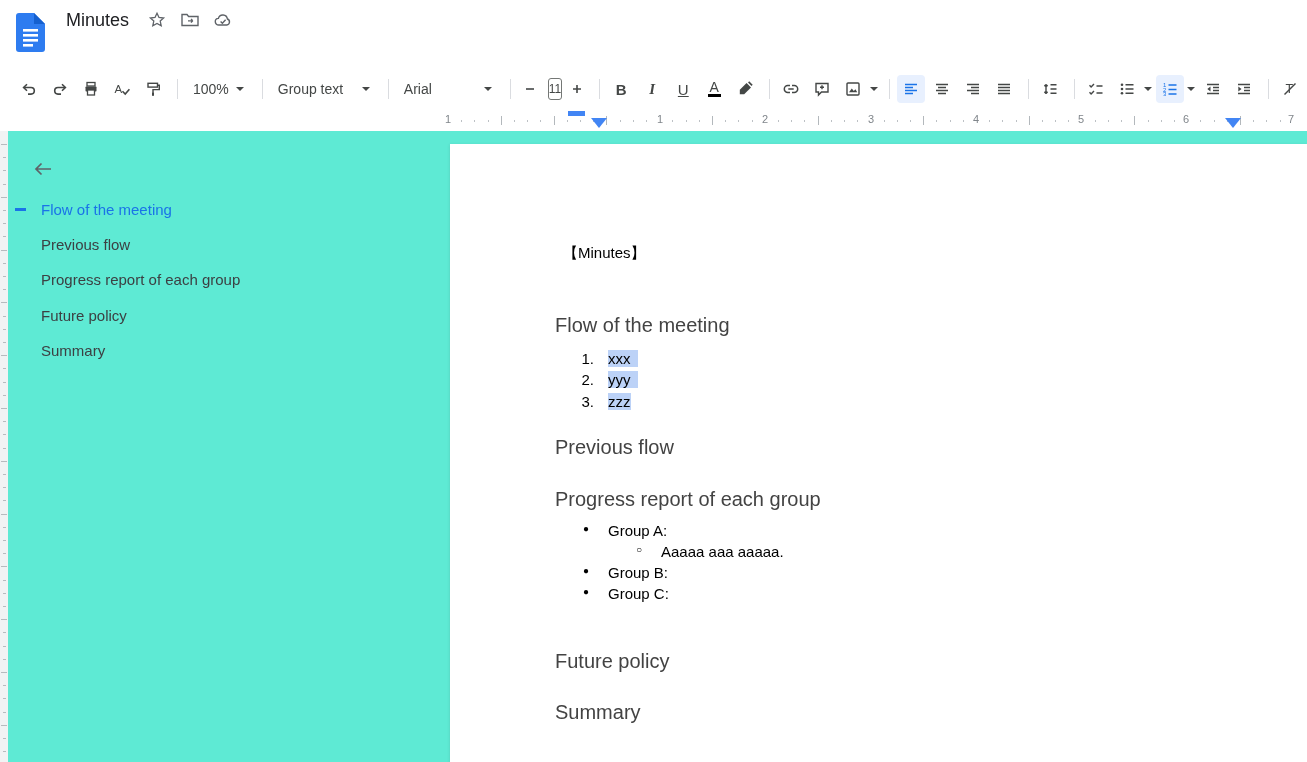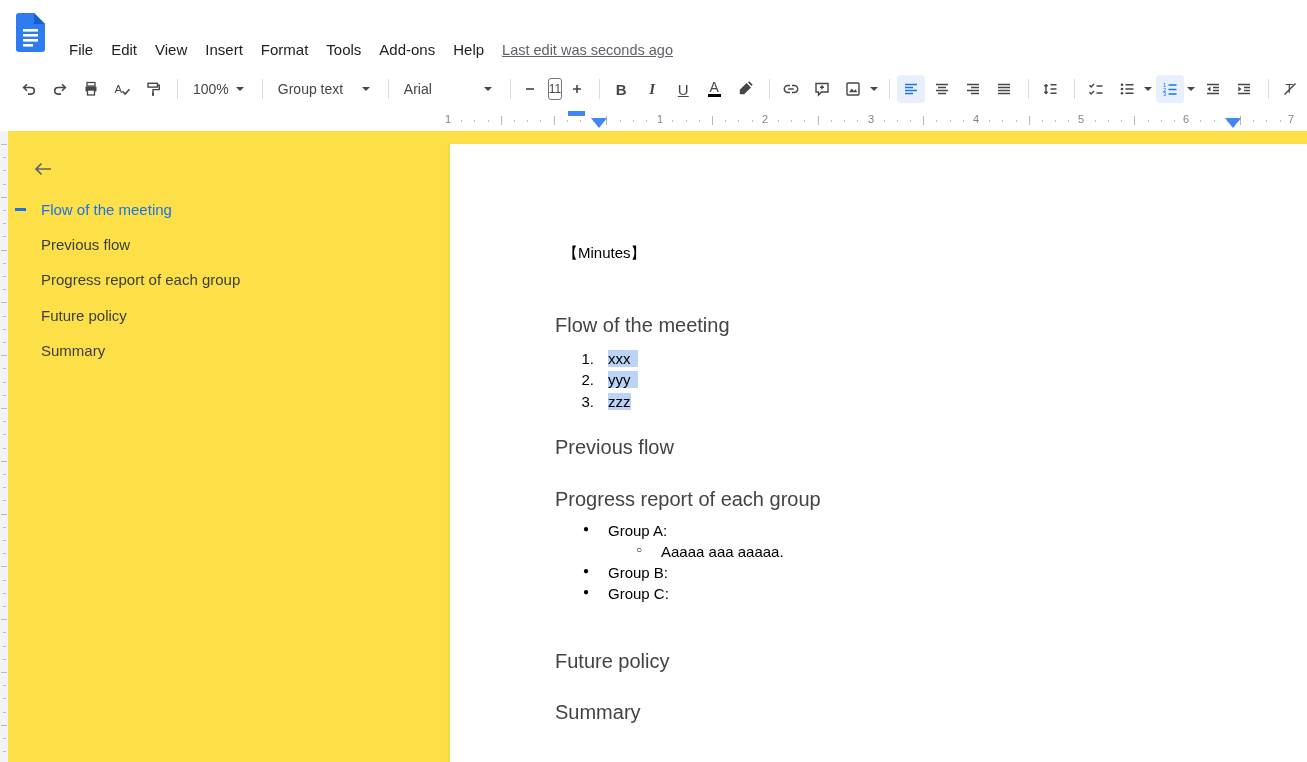--- a/index.html
+++ b/index.html
@@ -31,21 +31,21 @@
   .sizebox{width:34px;height:20px;border:1px solid #747775;border-radius:3px;display:flex;align-items:center;justify-content:center;font-size:12px;color:#444746;margin:0 3px;cursor:text;}
   
   .hruler{position:relative;height:21px;background:#fff;}
   .rnum{position:absolute;top:3px;font-size:11px;color:#80868b;transform:translateX(-50%);}
   .tick{position:absolute;background:#9aa0a6;width:1px;}
   .tick.minor{height:2px;top:10px;opacity:.65;}
   .tick.major{height:9px;top:6px;opacity:.75;}
   .ind-rect{position:absolute;top:1px;width:17px;height:5px;background:#4285f4;cursor:pointer;}
   .ind-tri{position:absolute;top:8px;width:0;height:0;border-left:8px solid transparent;border-right:8px solid transparent;border-top:10px solid #4285f4;transform:translateX(-50%);cursor:pointer;}
   
-  .canvas{position:relative;height:631px;background:#fde047;overflow:hidden;}
+  .canvas{position:relative;height:631px;background:#5eead4;overflow:hidden;}
   .vruler{position:absolute;left:0;top:0;width:8px;height:100%;background:#f1f3f4;}
   .vtick{position:absolute;background:#b7bbbf;height:1px;}
   .outline{position:absolute;left:8px;top:0;width:432px;height:100%;}
   .back-btn{position:absolute;left:24px;top:27px;width:26px;height:26px;color:#5f6368;cursor:pointer;}
   .ol-item{position:absolute;left:33px;font-size:15px;color:#3c4043;white-space:nowrap;cursor:pointer;}
   .ol-item.active{color:#1a73e8;}
   .active-dash{position:absolute;left:7px;top:77px;width:11px;height:3px;background:#1a73e8;}
   
   .page{position:absolute;left:450px;top:13px;width:857px;height:618px;background:#fff;box-shadow:0 1px 3px rgba(60,64,67,.18);cursor:text;}
   .doc-line{position:absolute;font-size:15px;color:#000;white-space:nowrap;}
@@ -67,31 +67,40 @@
   <div class="docs-icon">
     <svg width="29" height="39" viewBox="0 0 29 39">
       <path d="M3 0h15l11 11v25a3 3 0 0 1-3 3H3a3 3 0 0 1-3-3V3a3 3 0 0 1 3-3z" fill="#2e7cf0"></path>
       <path d="M18 0l11 11H18z" fill="#1560cf"></path>
       <rect x="7" y="16" width="15" height="2.6" fill="#fff"></rect>
       <rect x="7" y="21" width="15" height="2.6" fill="#fff"></rect>
       <rect x="7" y="26" width="15" height="2.6" fill="#fff"></rect>
       <rect x="7" y="31" width="10" height="2.6" fill="#fff"></rect>
     </svg>
   </div>
-  <nav class="menubar">
-    <span class="menu-item">File</span>
-    <span class="menu-item">Edit</span>
-    <span class="menu-item">View</span>
-    <span class="menu-item">Insert</span>
-    <span class="menu-item">Format</span>
-    <span class="menu-item">Tools</span>
-    <span class="menu-item">Add-ons</span>
-    <span class="menu-item">Help</span>
-    <span class="last-edit">Last edit was seconds ago</span>
-  </nav>
+  <div class="title-row">
+    <span class="doc-title">Minutes</span>
+    <span class="tb-mini">
+      <svg width="18" height="18" viewBox="0 0 18 18">
+          <path d="M9 2.2l2 4.3 4.6.5-3.4 3.1 1 4.6L9 12.4 4.8 14.7l1-4.6L2.4 7l4.6-.5z" fill="none" stroke="currentColor" stroke-width="1.3"></path>
+        </svg>
+    </span>
+    <span class="tb-mini">
+      <svg width="20" height="18" viewBox="0 0 20 18">
+          <path d="M2 3.5h5l1.6 2H18v9H2z" fill="none" stroke="currentColor" stroke-width="1.4"></path>
+          <path d="M8 9.8h4.8M12.8 9.8 11 8M12.8 9.8 11 11.6" fill="none" stroke="currentColor" stroke-width="1.3"></path>
+        </svg>
+    </span>
+    <span class="tb-mini">
+      <svg width="20" height="18" viewBox="0 0 20 18">
+          <path d="M5.8 14a3.3 3.3 0 0 1-.4-6.6A4.6 4.6 0 0 1 14.4 8a3.1 3.1 0 0 1-.6 6z" fill="none" stroke="currentColor" stroke-width="1.4"></path>
+          <path d="M7.6 10.4l1.8 1.8 3.2-3.4" fill="none" stroke="currentColor" stroke-width="1.4"></path>
+        </svg>
+    </span>
+  </div>
 </div>
 
 <div class="toolbar">
   <div class="tbtn">
       <svg width="18" height="18" viewBox="0 0 18 18">
         <path d="M4 7.5h7a3.3 3.3 0 0 1 0 6.6H8" fill="none" stroke="currentColor" stroke-width="1.6"></path>
         <path d="M7 4.2 3.6 7.5 7 10.8" fill="none" stroke="currentColor" stroke-width="1.6"></path>
       </svg>
     </div>
   <div class="tbtn">

